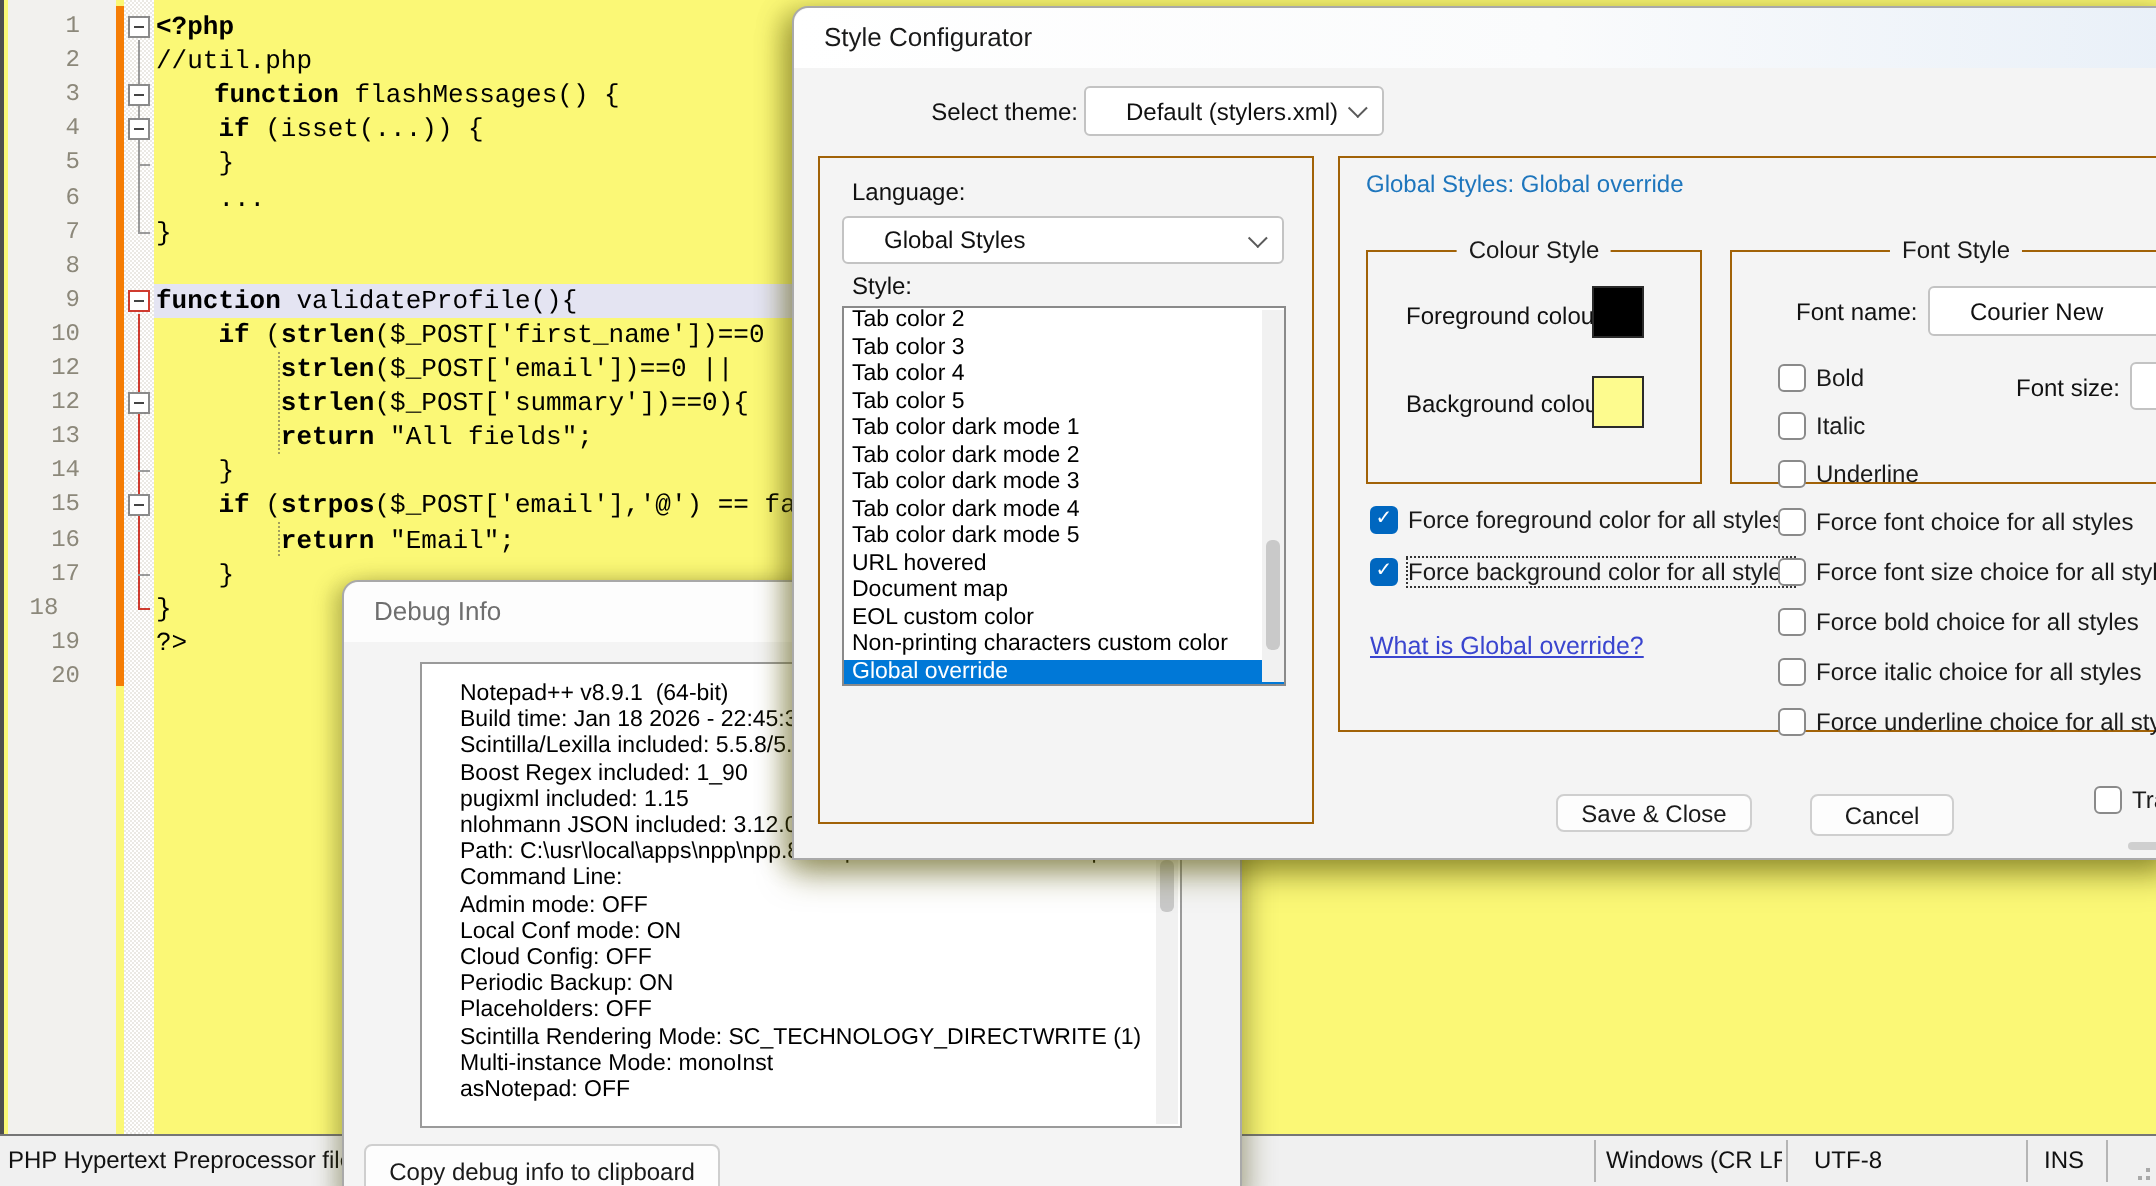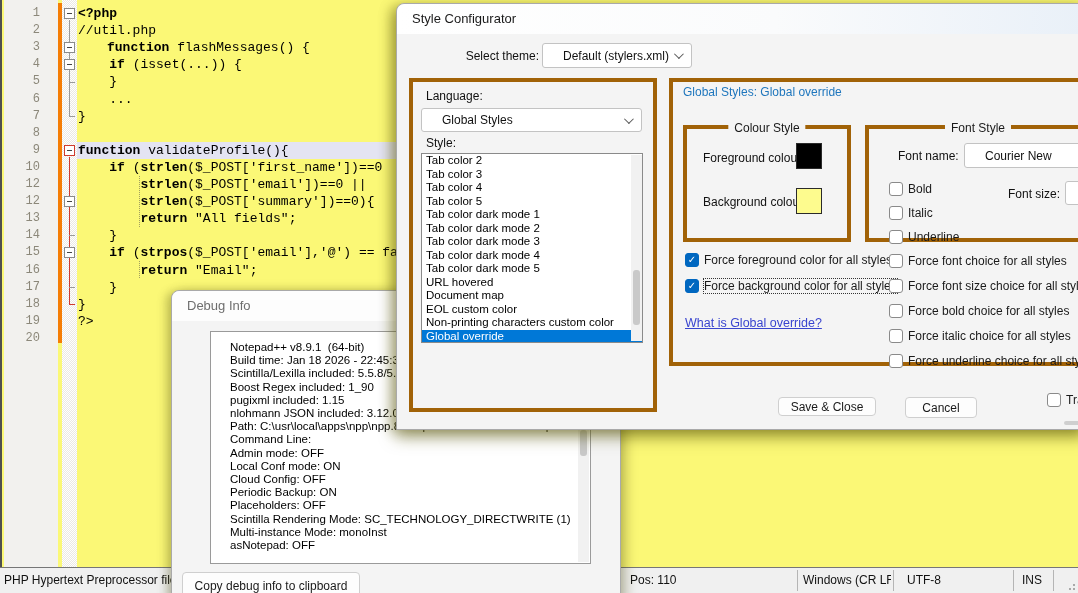--- a/index.html
+++ b/index.html
@@ -41,21 +41,21 @@
   .dialog { position:absolute; background:#f4f4f4; border:1px solid #a9a9a9; }
   .titlebar { position:absolute; left:0; top:0; right:0; height:30px;
     border-radius:8px 8px 0 0; }
   .titlebar .title { position:absolute; left:15px; top:0; line-height:30px; font-size:13px; }
   .btn { position:absolute; background:#fdfdfd; border:1px solid #cfcfcf; border-radius:4px;
     font-size:12px; text-align:center; color:#1a1a1a; }
   .combo { position:absolute; background:#fff; border:1px solid #c3c3c3; border-radius:3px;
     font-size:12px; padding-left:20px; display:flex; align-items:center; color:#111; }
   .combo .chev { position:absolute; right:10px; top:8px; width:7px; height:7px;
     border-right:1.4px solid #5a5a5a; border-bottom:1.4px solid #5a5a5a; transform:rotate(45deg) translateY(-2px); }
-  .grp { position:absolute; border:4px solid #a16207; }
+  .grp { position:absolute; border:1px solid #a16207; }
   .legend { position:absolute; top:-8px; left:50%; transform:translateX(-50%);
     background:#f4f4f4; padding:0 6px; font-size:12px; white-space:nowrap; }
   .lbl { position:absolute; font-size:12px; white-space:nowrap; color:#111; }
   .cbrow { display:flex; align-items:center; height:15px; }
   .cb { width:14px; height:14px; border:1px solid #8a8a8a; border-radius:3px; background:#fff;
     display:inline-flex; align-items:center; justify-content:center; flex:none;
     font-size:10px; color:#fff; line-height:1; }
   .cb.checked { background:var(--accent,#0067c0); border-color:var(--accent,#0067c0); }
   .cblabel { font-size:12px; margin-left:5px; white-space:nowrap; }
   .cblabel.focused { outline:1px dotted #333; }
@@ -108,21 +108,21 @@
         <div class="ln" style="top: 124.7px;">8</div>
         <div class="ln" style="top: 141.8px;">9</div>
         <div class="ln" style="top: 158.9px;">10</div>
         <div class="ln" style="top: 176px;">12</div>
         <div class="ln" style="top: 193.1px;">12</div>
         <div class="ln" style="top: 210.2px;">13</div>
         <div class="ln" style="top: 227.3px;">14</div>
         <div class="ln" style="top: 244.4px;">15</div>
         <div class="ln" style="top: 261.5px;">16</div>
         <div class="ln" style="top: 278.6px;">17</div>
-        <div class="ln" style="top: 295.7px;">18</div>
+        <div class="ln" style="top: 295.7px; text-align: center;">18</div>
         <div class="ln" style="top: 312.8px;">19</div>
         <div class="ln" style="top: 329.9px;">20</div>
       </div>
     <div id="change-bar"></div>
     <div id="fold-margin"></div>
 
     <div class="guide-v" style="top:20px;height:97px;"></div>
     <div class="guide-t" style="top:82px;"></div>
     <div class="guide-t" style="top:116px;"></div>
     <div class="guide-v red" style="top:157px;height:147px;"></div>
@@ -324,21 +324,20 @@
     <div class="cbrow" style="position:absolute;left:650px;top:388px;">
       <span class="cb"></span>
       <span class="cblabel">Tran</span>
     </div>
     <div class="slider-rest"></div>
   </div>
 
   <div id="statusbar">
     <div class="sb-seg" style="left:4px;width:400px;">PHP Hypertext Preprocessor file</div>
     <div class="sb-sep" style="left:797px;"></div>
-    <div class="sb-seg" style="left:630px;width:160px;">Pos: 110</div>
     <div class="sb-seg" style="left:803px;width:88px;">Windows (CR LF)</div>
     <div class="sb-sep" style="left:893px;"></div>
     <div class="sb-seg" style="left:907px;width:100px;">UTF-8</div>
     <div class="sb-sep" style="left:1013px;"></div>
     <div class="sb-seg" style="left:1022px;width:30px;">INS</div>
     <div class="sb-sep" style="left:1053px;"></div>
     <div id="sb-grip">
       <i style="right:1px;bottom:1px;"></i>
         <i style="right:5px;bottom:1px;"></i>
         <i style="right:1px;bottom:5px;"></i>

